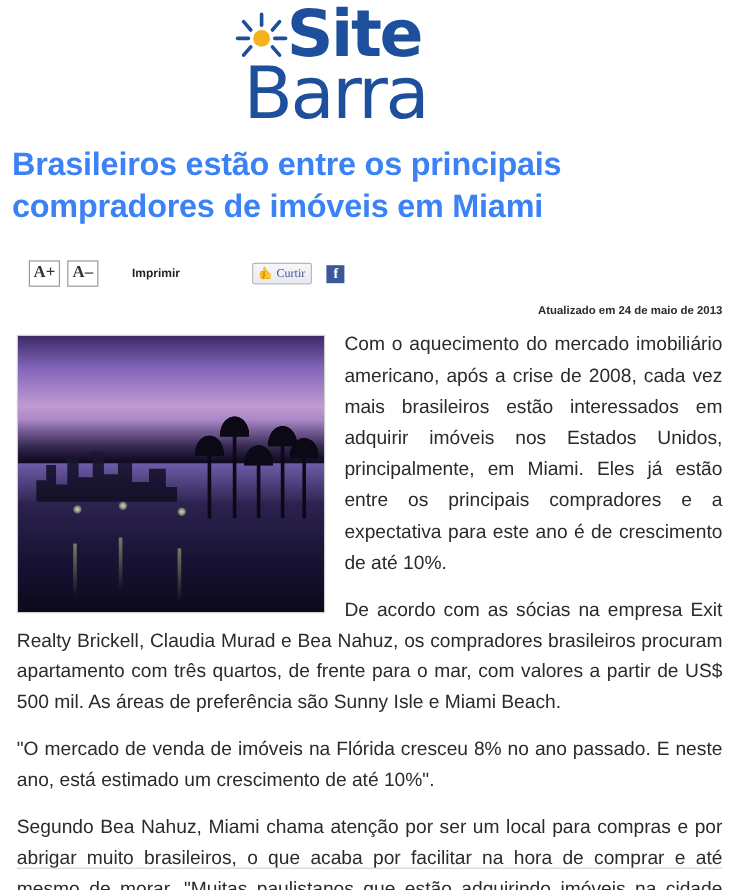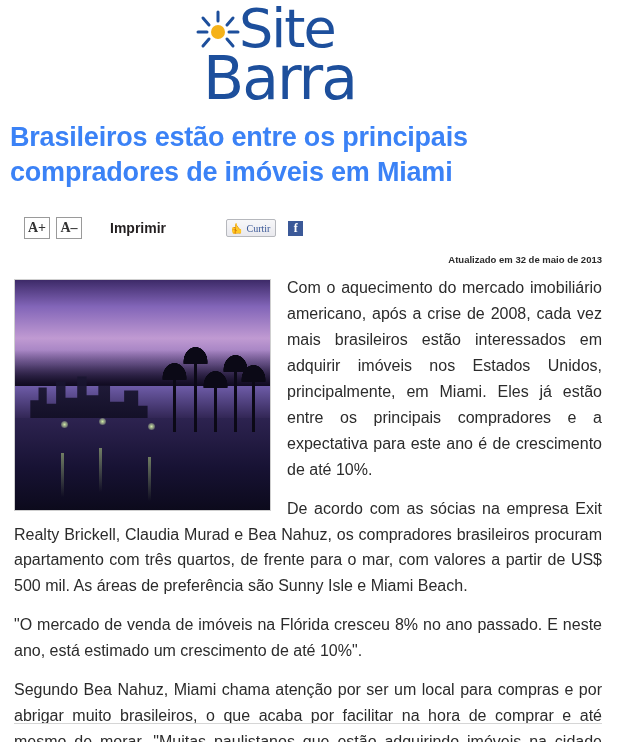--- a/index.html
+++ b/index.html
@@ -33,21 +33,21 @@
     left: 8px;
     top: 6px;
     width: 46px;
     height: 40px;
   }
   .logo-site {
     position: absolute;
     left: 52px;
     top: -2px;
     font-family: "DejaVu Sans", sans-serif;
-    font-weight: normal;
+    font-weight: bold;
     font-size: 54px;
     letter-spacing: -2px;
     color: #1d4f9c;
     line-height: 1;
   }
   .logo-barra {
     position: absolute;
     left: 16px;
     top: 44px;
     font-family: "DejaVu Sans", sans-serif;
@@ -84,21 +84,21 @@
     font-size: 14px;
     color: #333;
     width: 26px;
     height: 22px;
     line-height: 20px;
     text-align: center;
     margin-right: 6px;
     box-sizing: border-box;
   }
   .print-link {
-    font-size: 14px;
+    font-size: 10px;
     font-weight: bold;
     color: #231f20;
     margin-left: 22px;
     text-decoration: none;
   }
   .fb-like {
     margin-left: 60px;
     display: flex;
     align-items: center;
     border: 1px solid #b6b8bd;
@@ -273,21 +273,21 @@
     <span class="thumb">👍</span>
     <span class="lbl">Curtir</span>
   </div>
 
   <div class="fb-share">
     <div class="fb-f">f</div>
   </div>
 </div>
 
 <div class="meta">
-  <div>Atualizado em 32 de maio de 2013</div>
+  <div>Atualizado em 24 de maio de 2013</div>
 </div>
 
 <div class="article">
 
   <div class="photo">
     <div class="ph-sky"></div>
     <div class="ph-skyline"></div>
     <div class="ph-water"></div>
     <div class="ph-palm" style="left:62%; height:62px;"></div>
     <div class="ph-palm" style="left:70%; height:78px;"></div>

